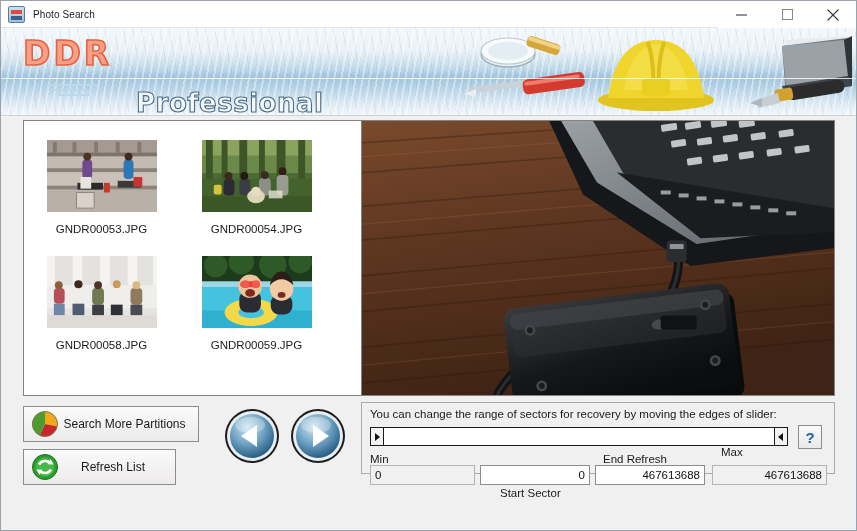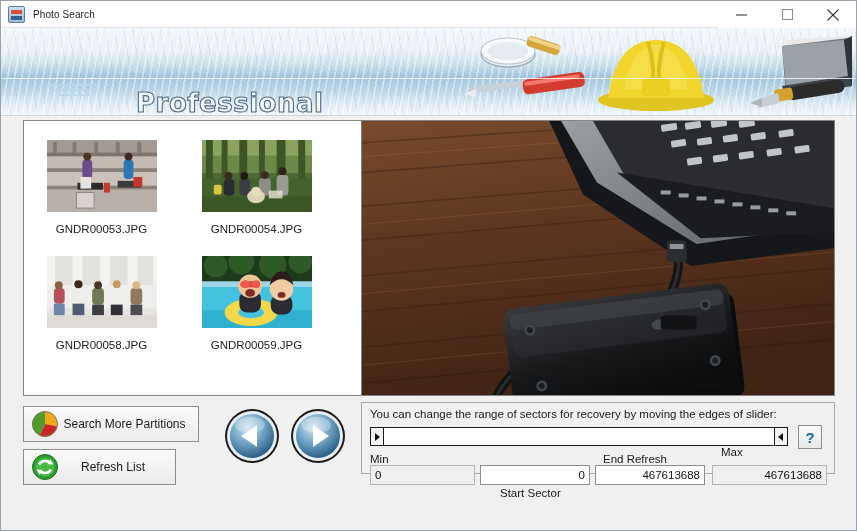--- a/index.html
+++ b/index.html
@@ -311,20 +311,21 @@
       <div class="win-btn close">
         <svg width="12" height="12" viewBox="0 0 12 12">
             <line x1="0.5" y1="0.5" x2="11.5" y2="11.5" stroke="#3a3a3a" stroke-width="1.1"></line>
             <line x1="11.5" y1="0.5" x2="0.5" y2="11.5" stroke="#3a3a3a" stroke-width="1.1"></line>
           </svg>
       </div>
     </div>
   </div>
 
   <div class="banner">
+    <div class="logo-ddr">DDR</div>
     <div class="logo-pro">Professional</div>
     <div class="tag-lines">
         <i></i>
         <i></i>
         <i></i>
       </div>
 
     <svg class="banner-art" viewBox="0 0 400 88">
 
       <g>

